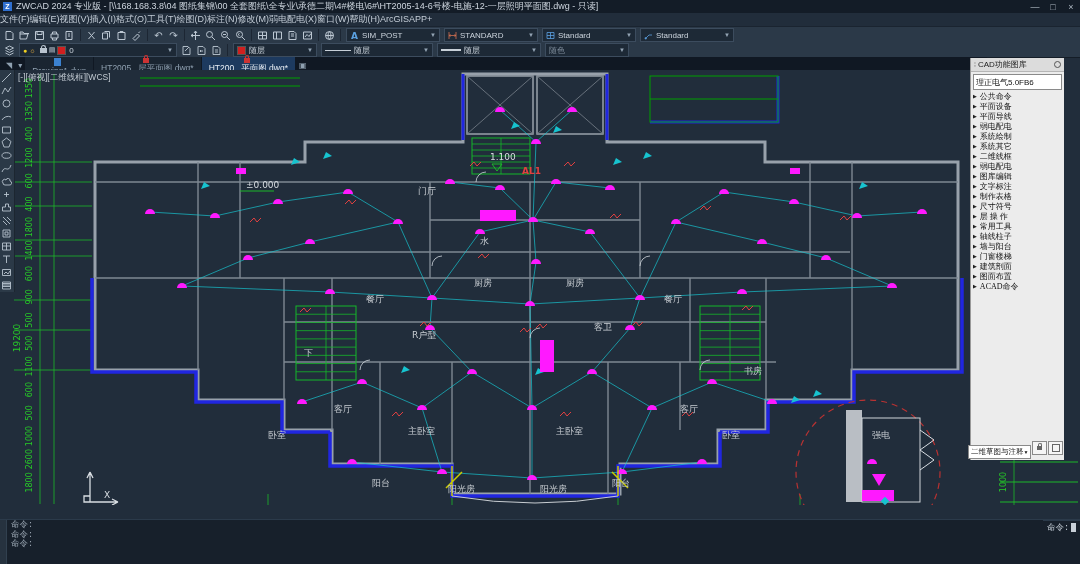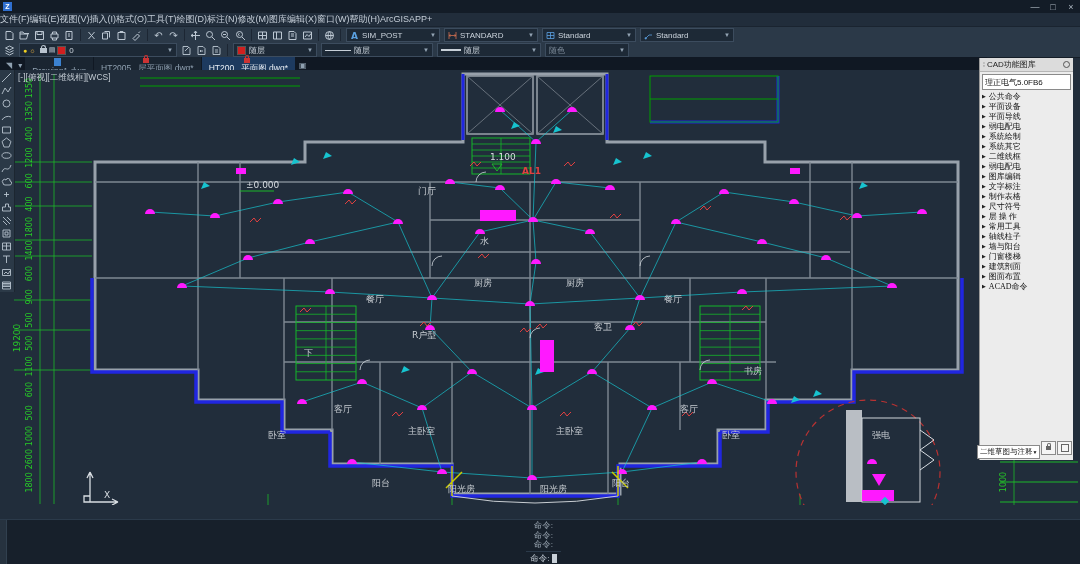--- a/index.html
+++ b/index.html
@@ -58,21 +58,21 @@
     border-right:1px solid #1c2630;display:flex;flex-direction:column;z-index:3;padding-top:1px;}
   .ltbtn{width:13px;height:13px;display:flex;align-items:center;justify-content:center;}
   svg text{font-family:"DejaVu Sans",sans-serif;}
   .t-room{fill:#c8cdd2;font-size:9px;}
   .t-dim{fill:#27cc27;font-size:8px;}
   .t-dimbig{fill:#27cc27;font-size:9px;}
   .t-red{fill:#e04040;font-size:9px;font-weight:bold;}
   .t-lvl{fill:#d8dde2;font-size:9px;}
   .t-ucs{fill:#d8dde2;font-size:9px;}
   
-  #panel{position:absolute;top:58px;right:7px;width:93px;height:402px;background:#ececec;
+  #panel{position:absolute;top:58px;right:16px;width:93px;height:402px;background:#ececec;
     border-left:1px solid #9a9a9a;z-index:5;display:flex;flex-direction:column;
     font-size:8px;color:#111;}
   #panel-title{height:13px;background:#dcdcdc;border-bottom:1px solid #b5b5b5;
     display:flex;align-items:center;padding:0 3px;font-size:8px;color:#222;}
   .pingrip{color:#777;font-size:7px;margin-right:2px;}
   #pin{width:5px;height:5px;border:1px solid #555;border-radius:50%;margin-left:auto;}
   #panel-combo{height:14px;background:#fff;border:1px solid #8a8a8a;margin:2px 2px 1px 2px;
     display:flex;align-items:center;padding:0 2px;font-size:8px;}
   #panel-list{flex:0 0 auto;padding:1px 0 0 2px;font-family:Liberation Serif, serif;}
   .p-item{height:10px;display:flex;align-items:center;line-height:10px;white-space:nowrap;}
@@ -89,52 +89,53 @@
   
   #layoutbar{position:absolute;top:505px;left:0;right:0;height:14px;background:#1a2430;
     display:flex;align-items:center;padding-left:4px;font-size:8.5px;color:#93a3b2;}
   .lnav{padding:0 3px;font-size:7px;}
   .ltab{padding:0 10px;height:12px;line-height:12px;background:#253240;color:#aab6c2;margin:0 1px;}
   .ltab.active{background:#a6b5c4;color:#13222f;}
   
   #cmd{position:absolute;top:519px;left:0;right:0;height:45px;background:#17202b;
     border-top:1px solid #2b3a4a;display:flex;}
   #cmd-grip{width:6px;background:#26323f;border-right:1px solid #31404f;}
-  #cmd-body{flex:1;display:flex;flex-direction:column;font-family:Liberation Serif, serif;align-items:center;}
+  #cmd-body{flex:1;display:flex;flex-direction:row;font-family:Liberation Mono, monospace;}
   #cmd-hist{flex:1;padding:1px 4px;color:#9aa6b2;font-size:8.5px;line-height:9.5px;}
   #cmd-input{height:13px;border-top:1px solid #2b3a4a;color:#c4cdd6;font-size:8.5px;
     display:flex;align-items:center;padding:0 4px;}
   #cursor{width:5px;height:9px;background:#c8d0d8;margin-left:2px;animation:blink 1s steps(1) infinite;}
   @keyframes blink{50%{opacity:0;}}
 </style>
 </head>
 <body>
 
 <div id="app">
 
   <div id="titlebar">
     <span id="logo">Z</span>
+    <span id="title">ZWCAD 2024 专业版 - [\\168.168.3.8\04 图纸集锦\00 全套图纸\全专业\承德二期\4#楼电\6#\HT2005-14-6号楼-电施-12-一层照明平面图.dwg - 只读]</span>
     <div id="winbtns">
       <span class="winbtn">—</span>
       <span class="winbtn">□</span>
       <span class="winbtn">×</span>
     </div>
   </div>
 
   <div id="menubar">
       <span class="menu-item">文件(F)</span>
       <span class="menu-item">编辑(E)</span>
       <span class="menu-item">视图(V)</span>
       <span class="menu-item">插入(I)</span>
       <span class="menu-item">格式(O)</span>
       <span class="menu-item">工具(T)</span>
       <span class="menu-item">绘图(D)</span>
       <span class="menu-item">标注(N)</span>
       <span class="menu-item">修改(M)</span>
-      <span class="menu-item">图库编辑(X)</span>
+      <span class="menu-item">弱电配电(X)</span>
       <span class="menu-item">窗口(W)</span>
       <span class="menu-item">帮助(H)</span>
       <span class="menu-item">ArcGIS</span>
       <span class="menu-item">APP+</span>
     </div>
 
   <div id="tb1">
     <div id="tb1-icons" style="display:flex;align-items:center;">
         <div class="tbtn">
           <svg width="11" height="11">

